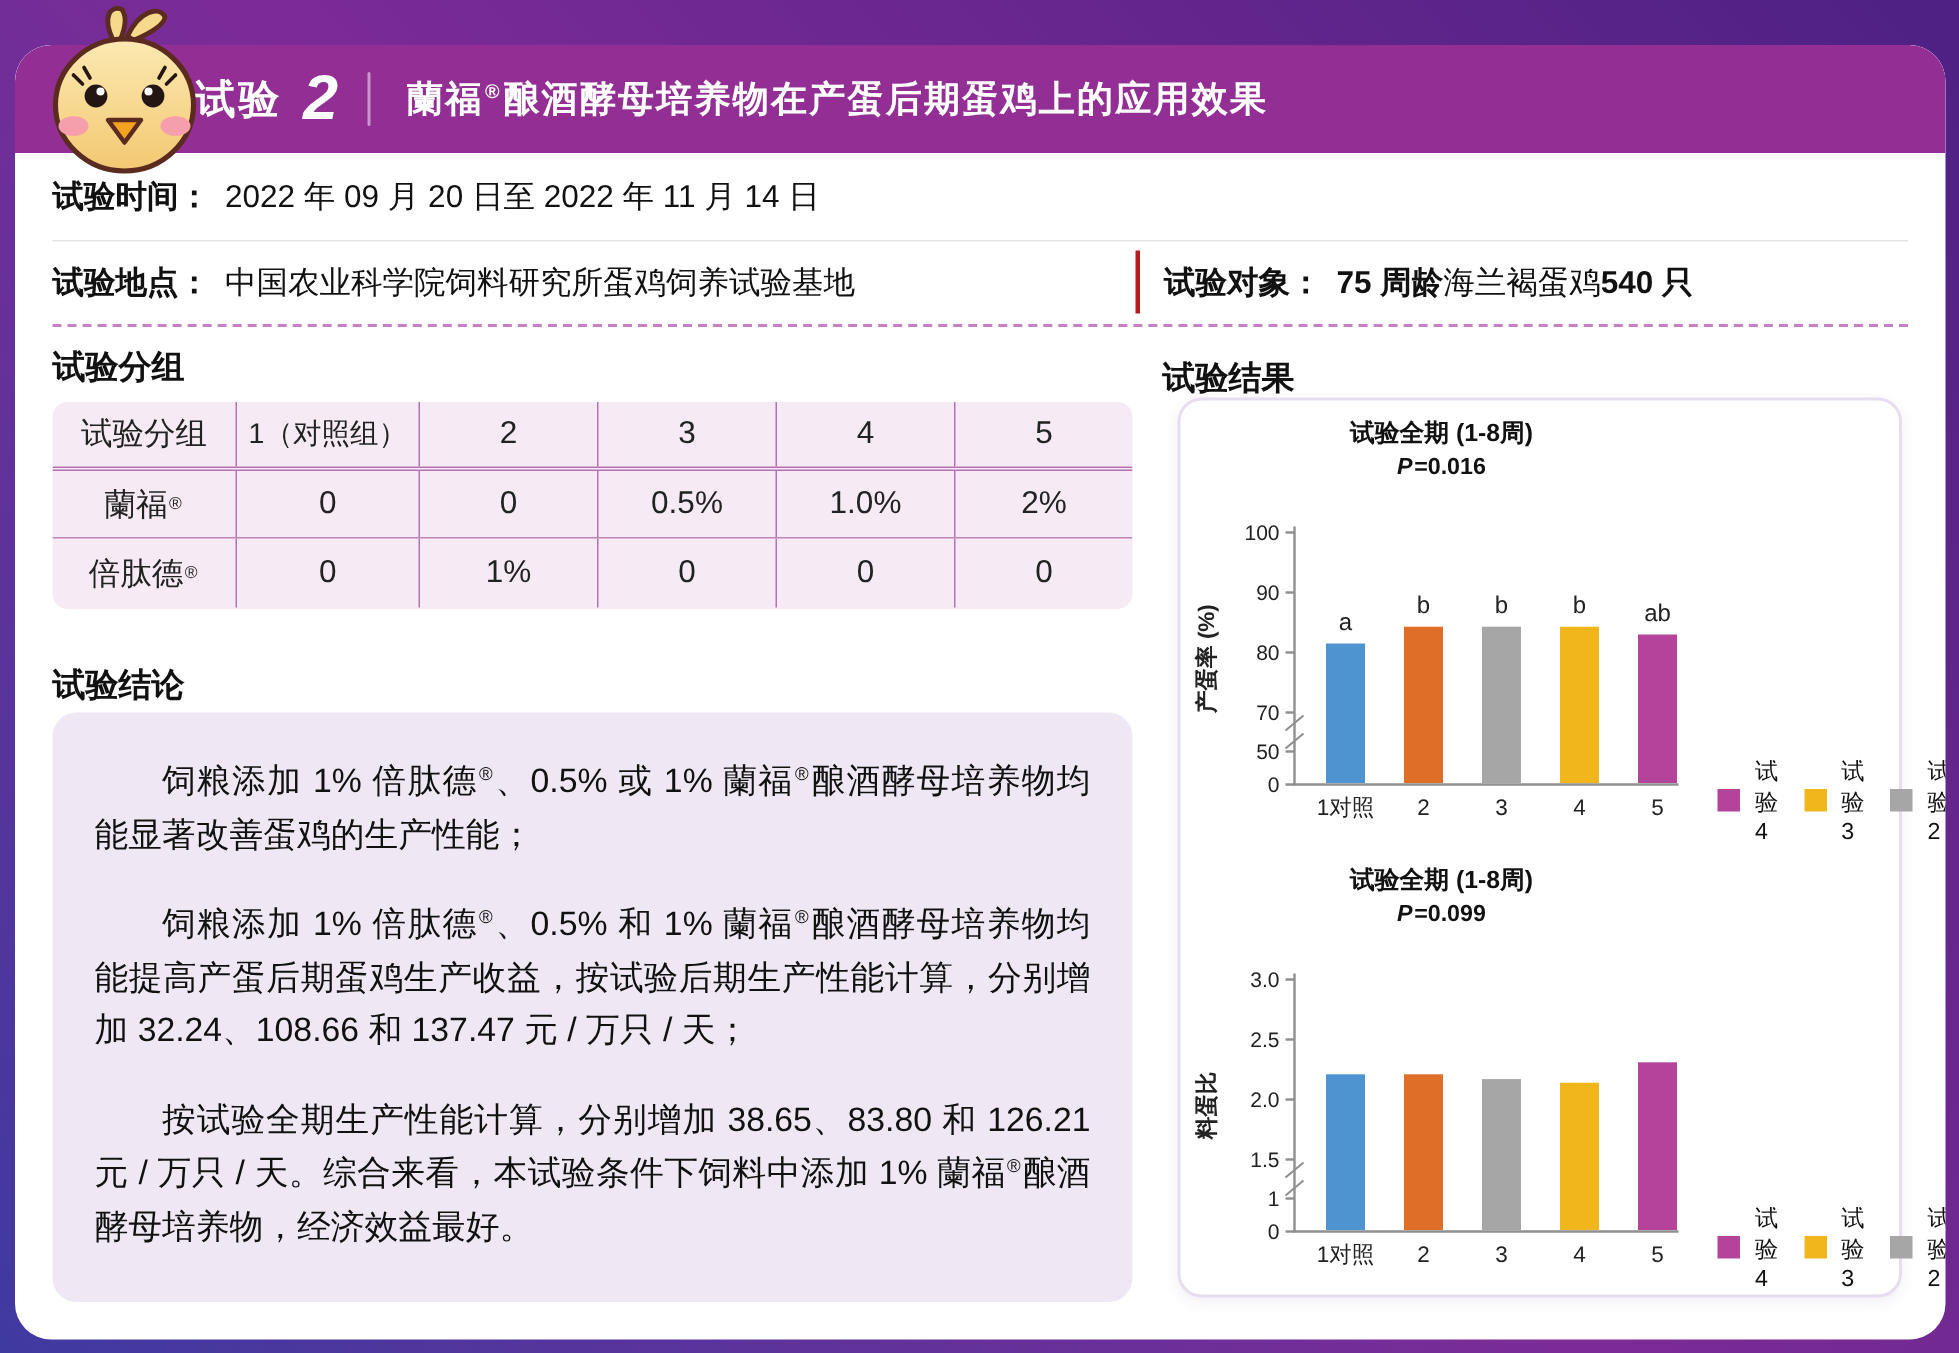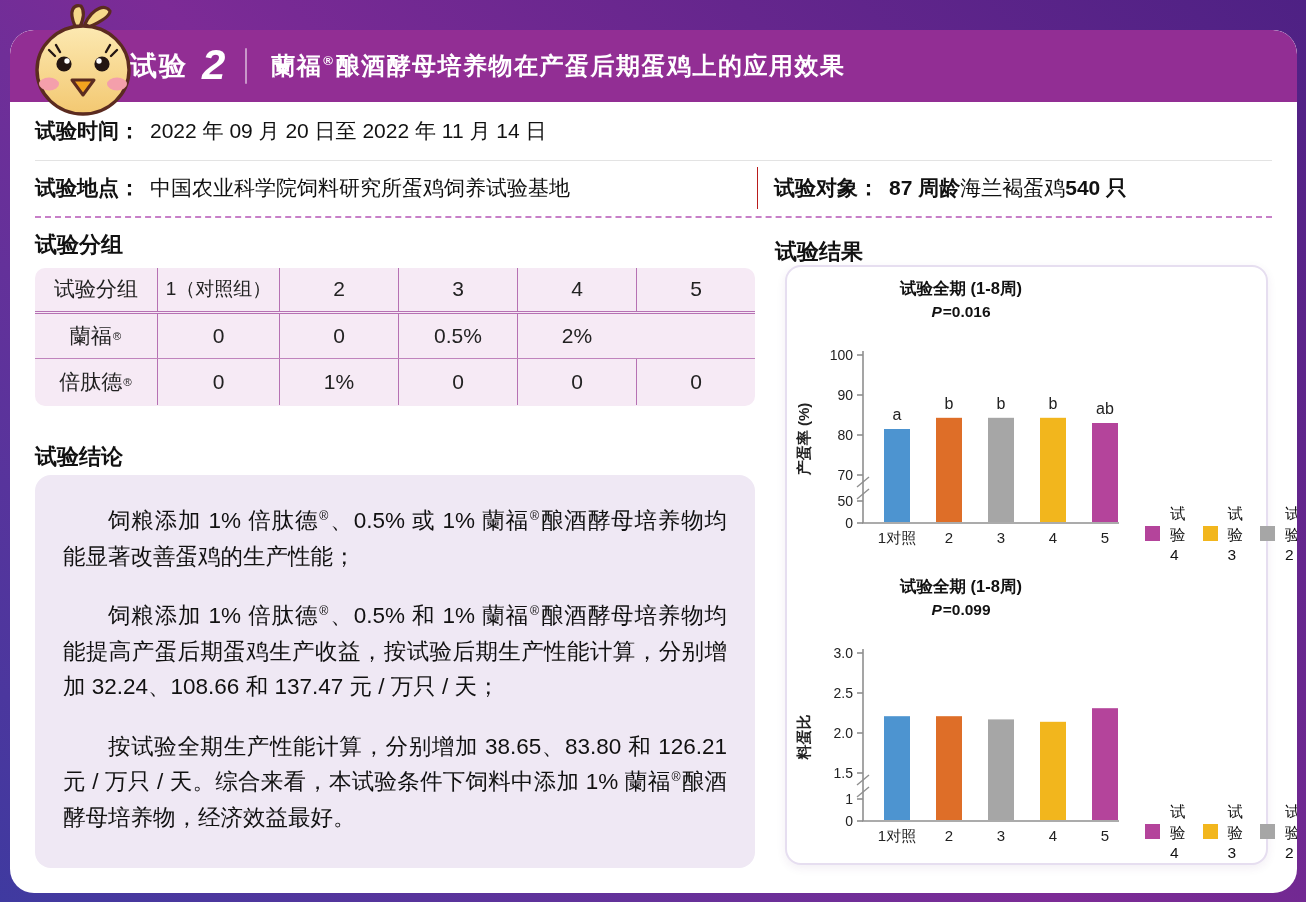--- a/index.html
+++ b/index.html
@@ -21,21 +21,21 @@
   .badge-number{font-size:42px;font-weight:bold;font-style:italic;margin:0 20px 2px 14px;}
   .header-divider{width:2px;height:36px;background:rgba(255,255,255,.5);margin-right:24px;border-radius:1px;}
   .header-title{font-size:24px;font-weight:bold;letter-spacing:1.5px;}
   .mascot{position:absolute;left:28px;top:2px;z-index:5;}
   
   .time-row{
     position:absolute;left:25px;top:72px;width:1237px;height:58px;display:flex;
     align-items:center;border-bottom:1px solid #e3e3e3;font-size:21px;color:#111;
   }
   .site-row{position:absolute;left:25px;top:130px;width:1237px;height:55px;display:flex;align-items:center;font-size:21px;color:#111;}
-  .site-part{width:722px;height:42px;display:flex;align-items:center;border-right:1px solid #b91c1c;}
+  .site-part{width:722px;height:42px;display:flex;align-items:center;border-right:3px solid #b91c1c;}
   .subject-part{display:flex;align-items:center;padding-left:16px;}
   .lbl{font-weight:bold;margin-right:10px;white-space:pre;}
   .bold{font-weight:bold;}
   .dashed-sep{position:absolute;left:25px;top:186px;width:1237px;height:0;border-top:2px dashed #c77fc8;}
   
   .sec-title{position:absolute;font-weight:bold;font-size:22px;color:#111;}
   
   .g-table{
     position:absolute;left:25px;top:238px;width:720px;height:138px;background:#f6eaf5;
     border-radius:10px;overflow:hidden;font-size:21px;color:#222;
@@ -90,21 +90,21 @@
       <span>2022 年 09 月 20 日至 2022 年 11 月 14 日</span>
     </div>
 
     <div class="site-row">
       <div class="site-part">
         <span class="lbl">试验地点：</span>
         <span>中国农业科学院饲料研究所蛋鸡饲养试验基地</span>
       </div>
       <div class="subject-part">
         <span class="lbl">试验对象：</span>
-        <span class="bold">87 周龄</span>
+        <span class="bold">75 周龄</span>
         <span>海兰褐蛋鸡 </span>
         <span class="bold">540 只</span>
       </div>
     </div>
 
     <div class="dashed-sep"></div>
 
     <div class="sec-title" style="left:25px;top:200px;">试验分组</div>
     <div class="g-table" id="grouping-table">
         <div class="t-row head">
@@ -113,20 +113,21 @@
           <div class="t-cell" style="width: 119px;">2</div>
           <div class="t-cell" style="width: 119px;">3</div>
           <div class="t-cell" style="width: 119px;">4</div>
           <div class="t-cell" style="width: 118px;">5</div>
         </div>
         <div class="t-row mid">
           <div class="t-cell first" style="width: 123px;">蘭福<sup class="reg">®</sup></div>
           <div class="t-cell" style="width: 122px;">0</div>
           <div class="t-cell" style="width: 119px;">0</div>
           <div class="t-cell" style="width: 119px;">0.5%</div>
+          <div class="t-cell" style="width: 119px;">1.0%</div>
           <div class="t-cell" style="width: 118px;">2%</div>
         </div>
         <div class="t-row last">
           <div class="t-cell first" style="width: 123px;">倍肽德<sup class="reg">®</sup></div>
           <div class="t-cell" style="width: 122px;">0</div>
           <div class="t-cell" style="width: 119px;">1%</div>
           <div class="t-cell" style="width: 119px;">0</div>
           <div class="t-cell" style="width: 119px;">0</div>
           <div class="t-cell" style="width: 118px;">0</div>
         </div>

